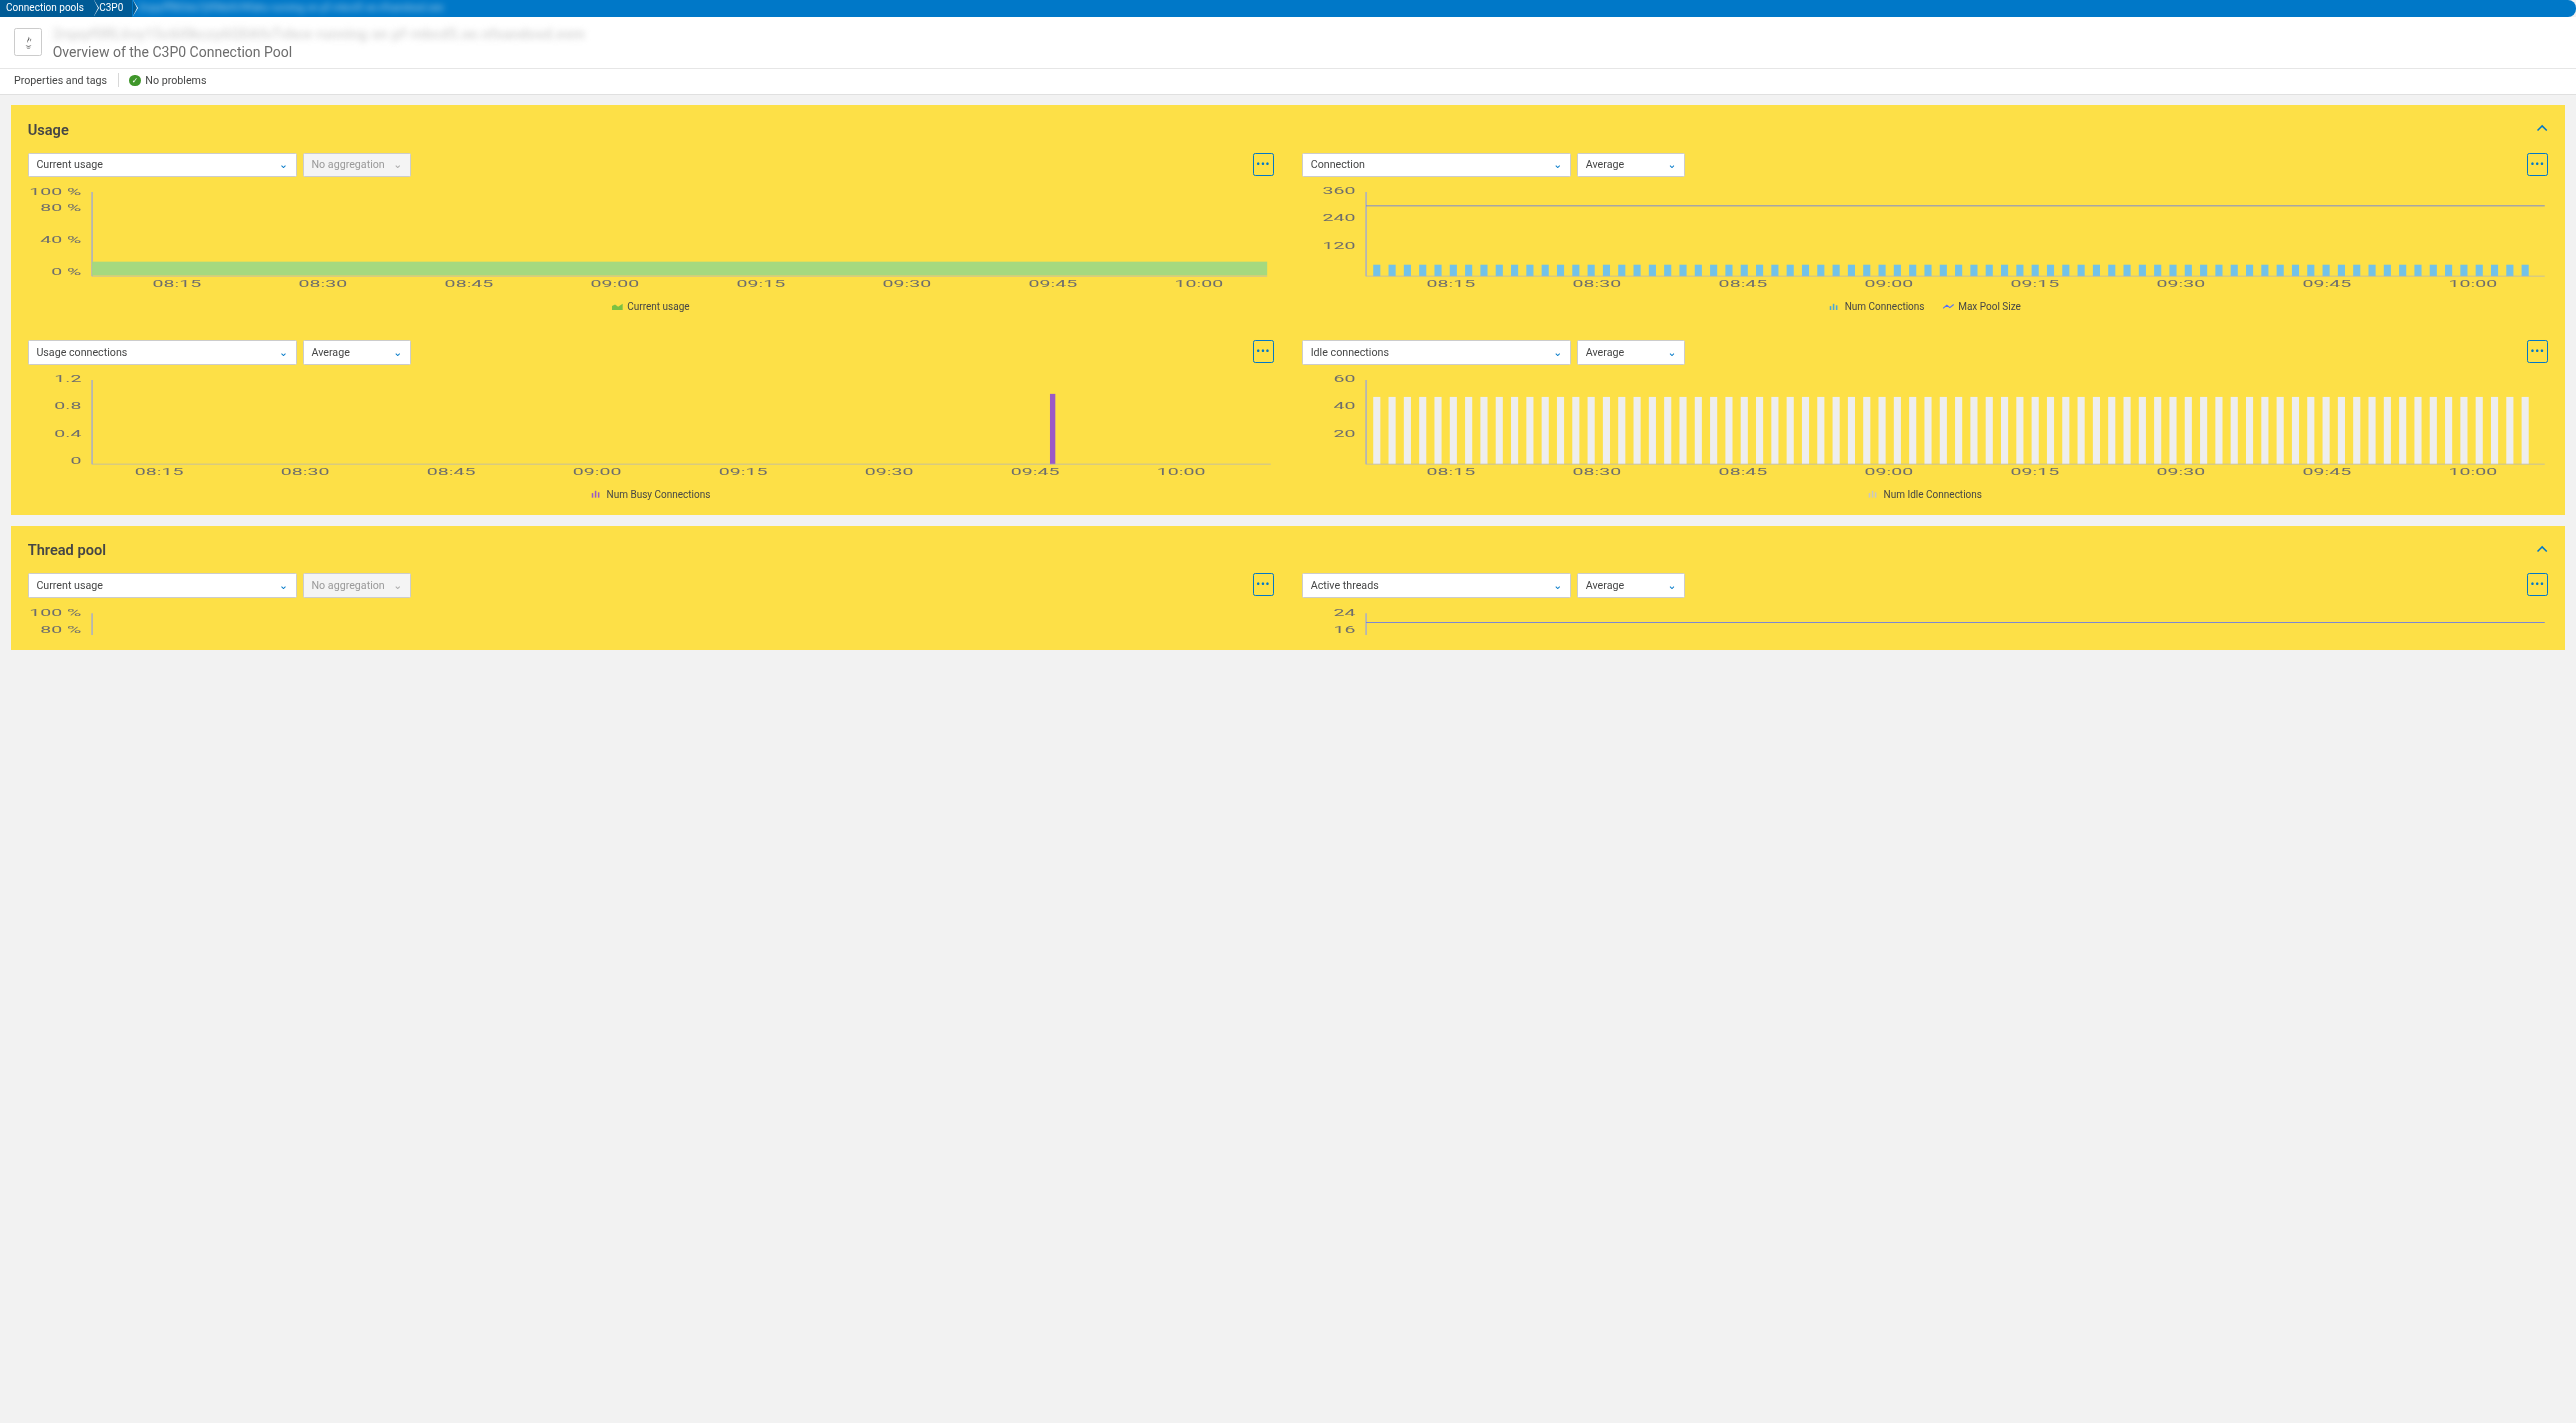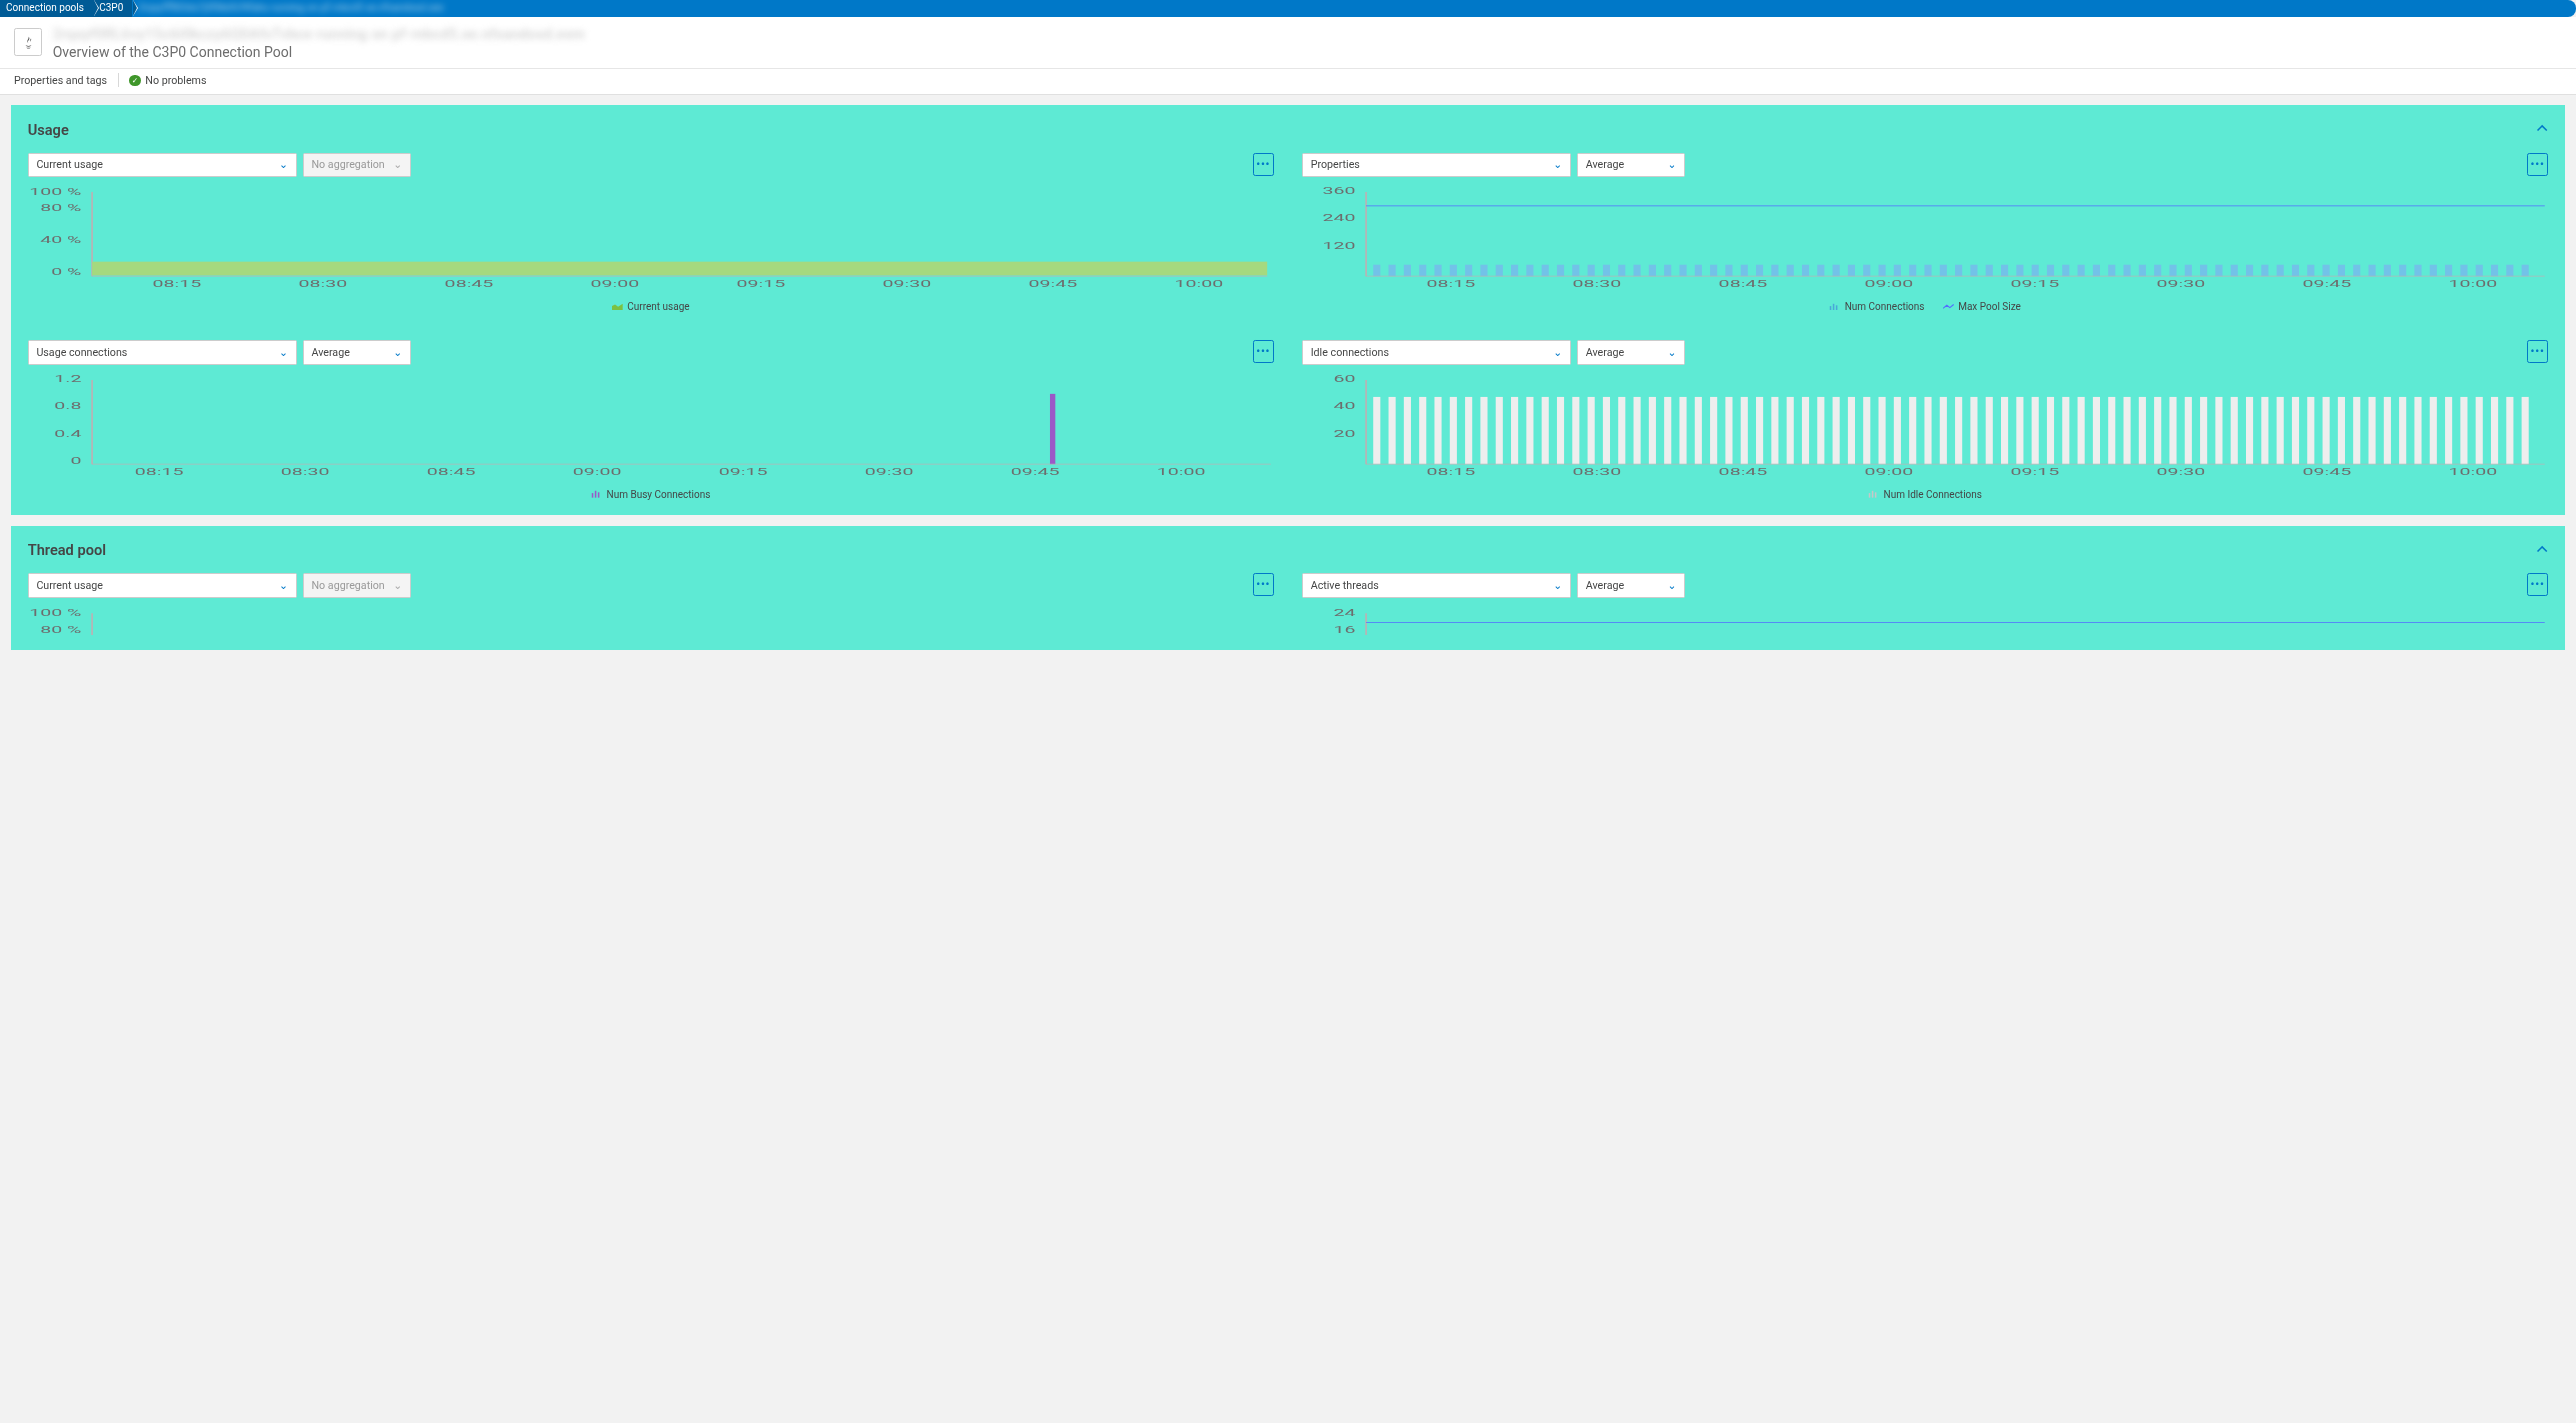--- a/index.html
+++ b/index.html
@@ -17,21 +17,21 @@
     .tech-icon { width: 28px; height: 28px; border: 0.8px solid #ccc; border-radius: 2.3px; display: flex; align-items: center; justify-content: center; font-size: 15.4px; color: #555; }
     .title-line { font-size: 14.6px; font-weight: 600; color: #b8b8b8; letter-spacing: 0.2px; }
     .subtitle { font-size: 14px; color: #6d6d6d; margin-top: 1.5px; }
     
     .meta-bar { background: #fff; display: flex; align-items: center; padding: 4.6px 14px 6.1px; border-bottom: 0.8px solid #e0e0e0; font-size: 10.7px; color: #454646; gap: 10.7px; }
     .meta-div { width: 0.8px; height: 14px; background: #d8d8d8; }
     .status-ok { display: flex; align-items: center; gap: 4.6px; }
     .check-icon { width: 11.5px; height: 11.5px; background: #3f962a; border-radius: 50%; display: flex; align-items: center; justify-content: center; color: #fff; font-size: 7.7px; }
     
     .content { padding: 10.7px; display: flex; flex-direction: column; gap: 10.7px; }
-    .panel { background: #5eead4; padding: 15.4px 17px; }
+    .panel { background: #fde047; padding: 15.4px 17px; }
     .panel-header { display: flex; justify-content: space-between; align-items: center; margin-bottom: 14px; }
     .panel-title { font-size: 14.6px; font-weight: 600; color: #454646; }
     .collapse-btn { color: #0078c8; cursor: pointer; font-size: 14px; }
     
     .charts-grid { display: grid; grid-template-columns: 1fr 1fr; gap: 28px 28px; }
     .chart-cell { display: flex; flex-direction: column; }
     .chart-tools { display: flex; gap: 6.1px; margin-bottom: 9.2px; }
     .sel { border: 0.8px solid #ccc; border-radius: 1.5px; background: #fff; height: 24.6px; display: flex; align-items: center; justify-content: space-between; padding: 0 7.7px; cursor: pointer; font-size: 10.7px; color: #454646; }
     .sel.big { flex: 1; max-width: 269px; }
     .sel.small { width: 108px; }
@@ -135,21 +135,21 @@
                 </svg>
               </span>
               <span>Current usage</span>
             </div>
         </div>
       </div>
 
       <div class="chart-cell">
         <div class="chart-tools">
           <div class="sel big">
-              <span>Properties</span>
+              <span>Connection</span>
               <span class="chev">⌄</span>
             </div>
           <div class="sel small">
               <span>Average</span>
               <span class="chev">⌄</span>
             </div>
           <div class="spacer"></div>
           <div class="more-btn">•••</div>
         </div>
         <div class="chart-box">

